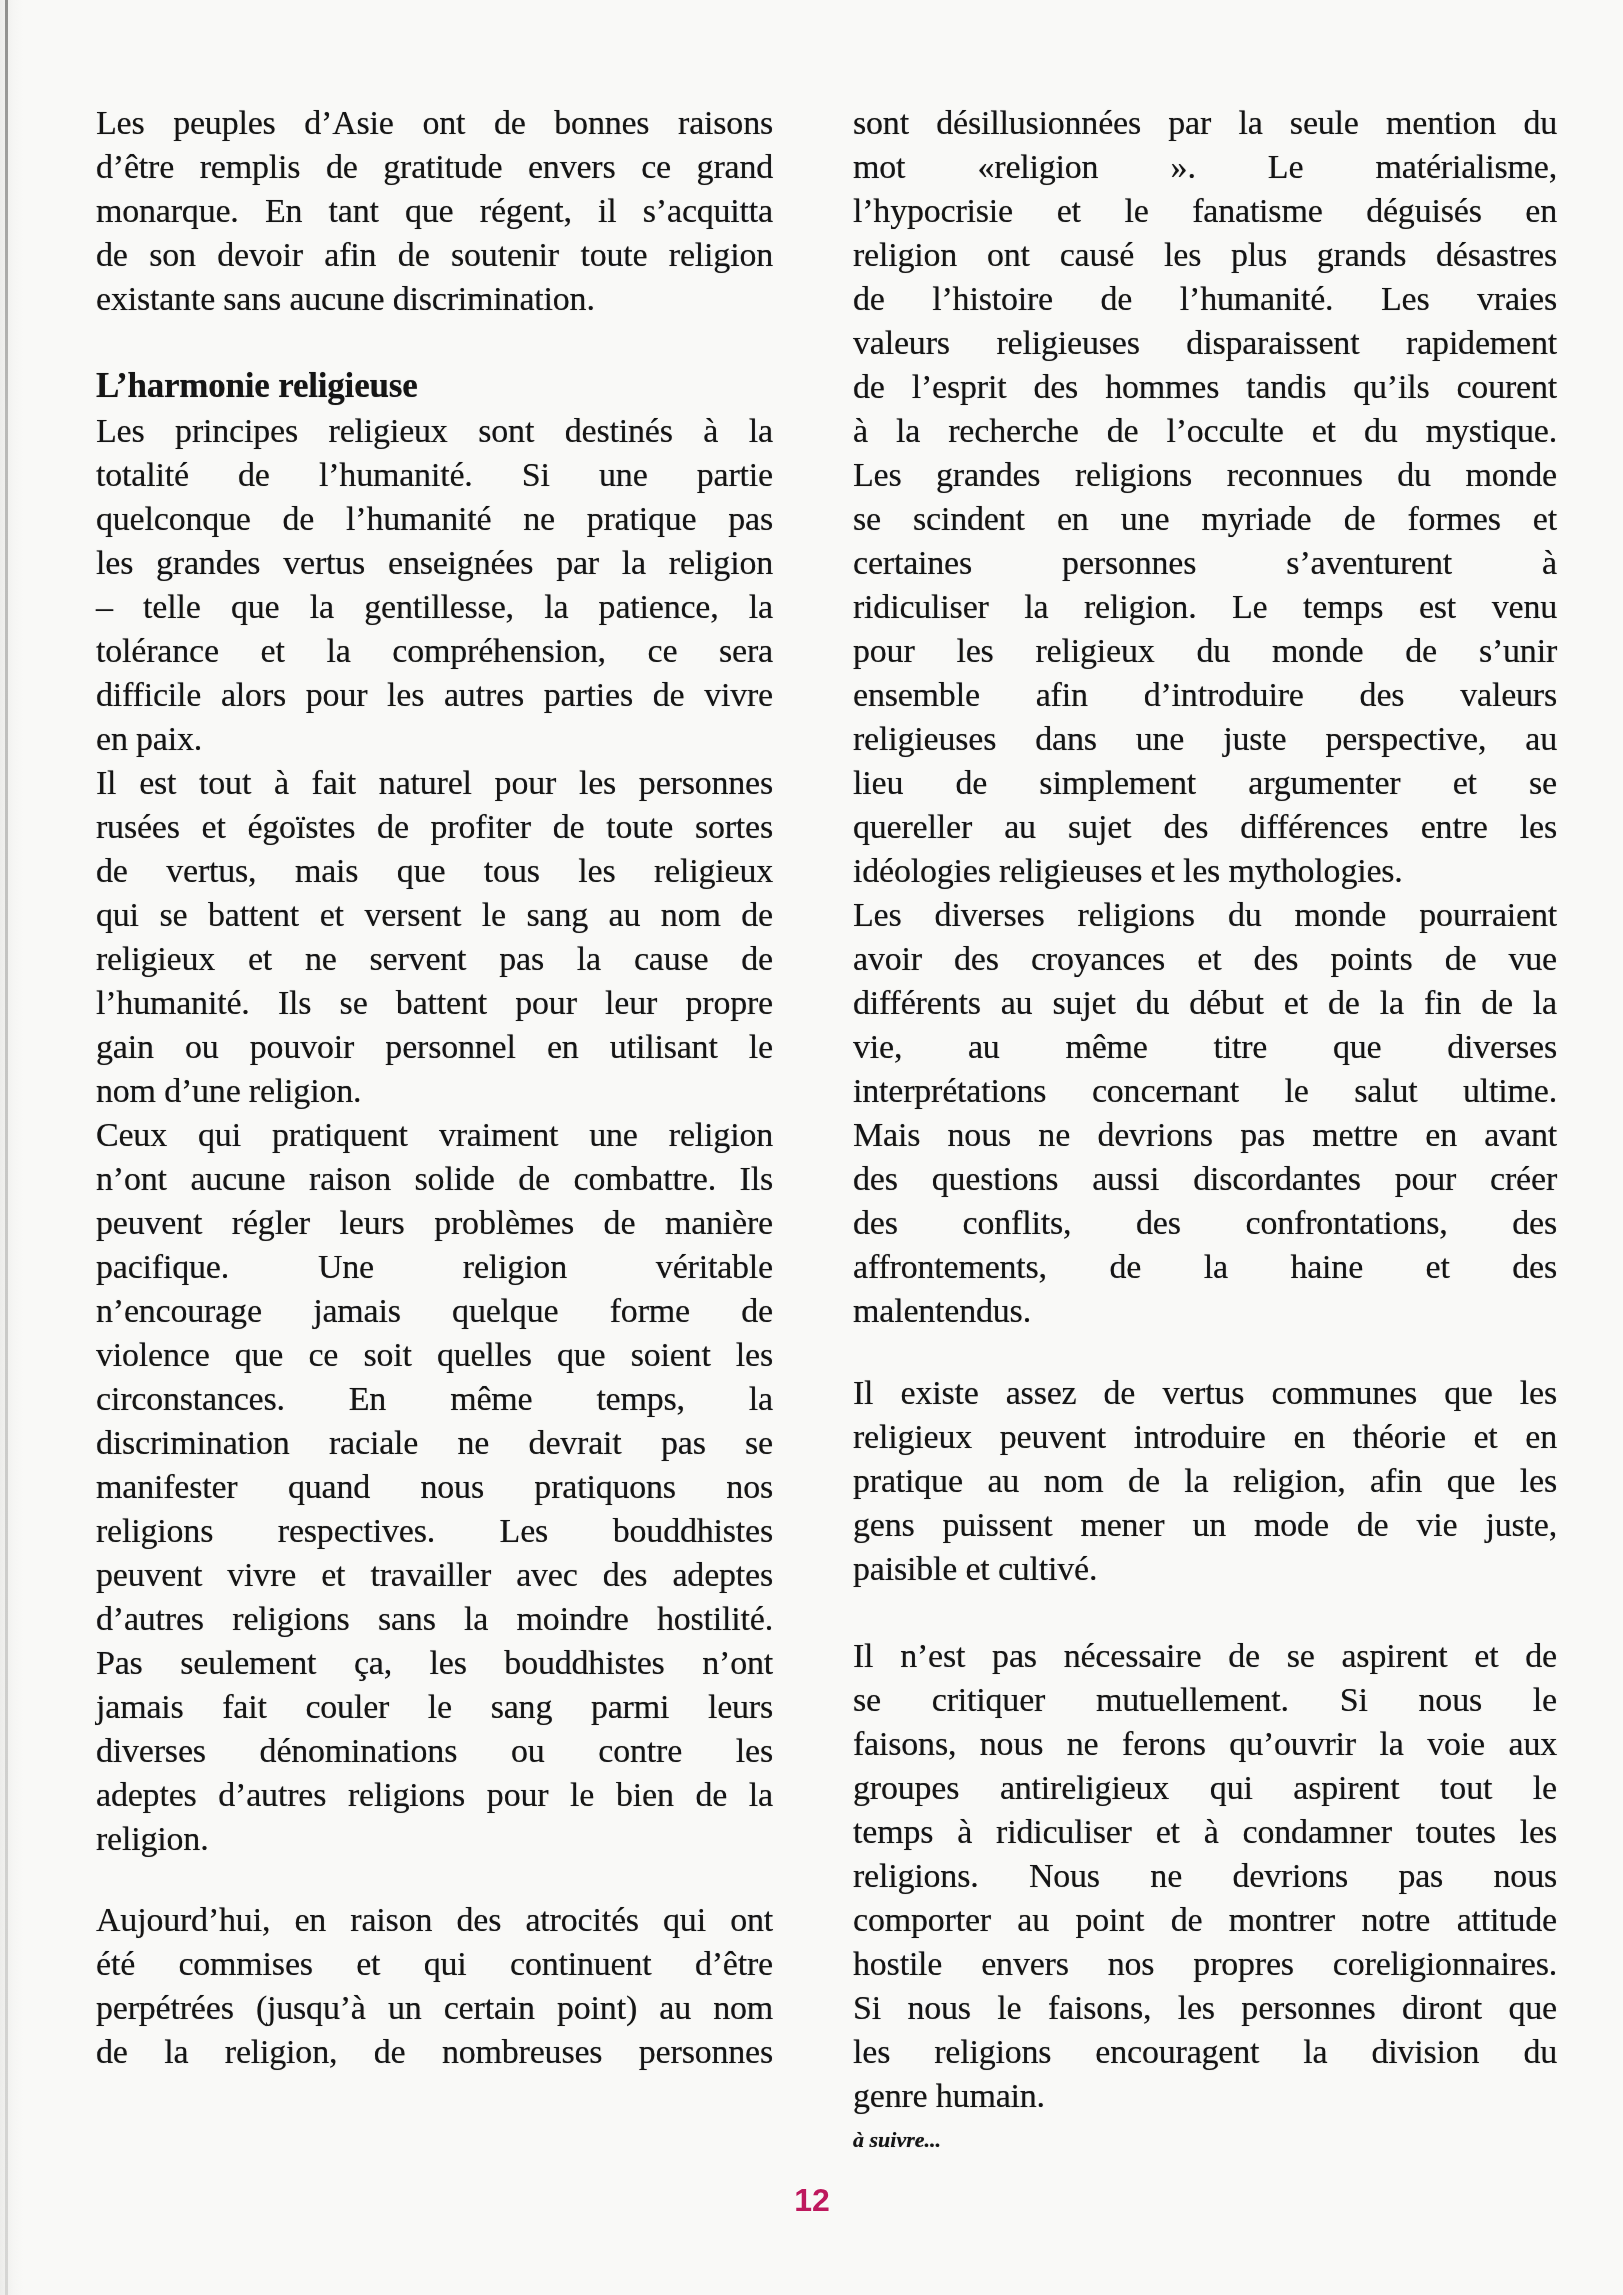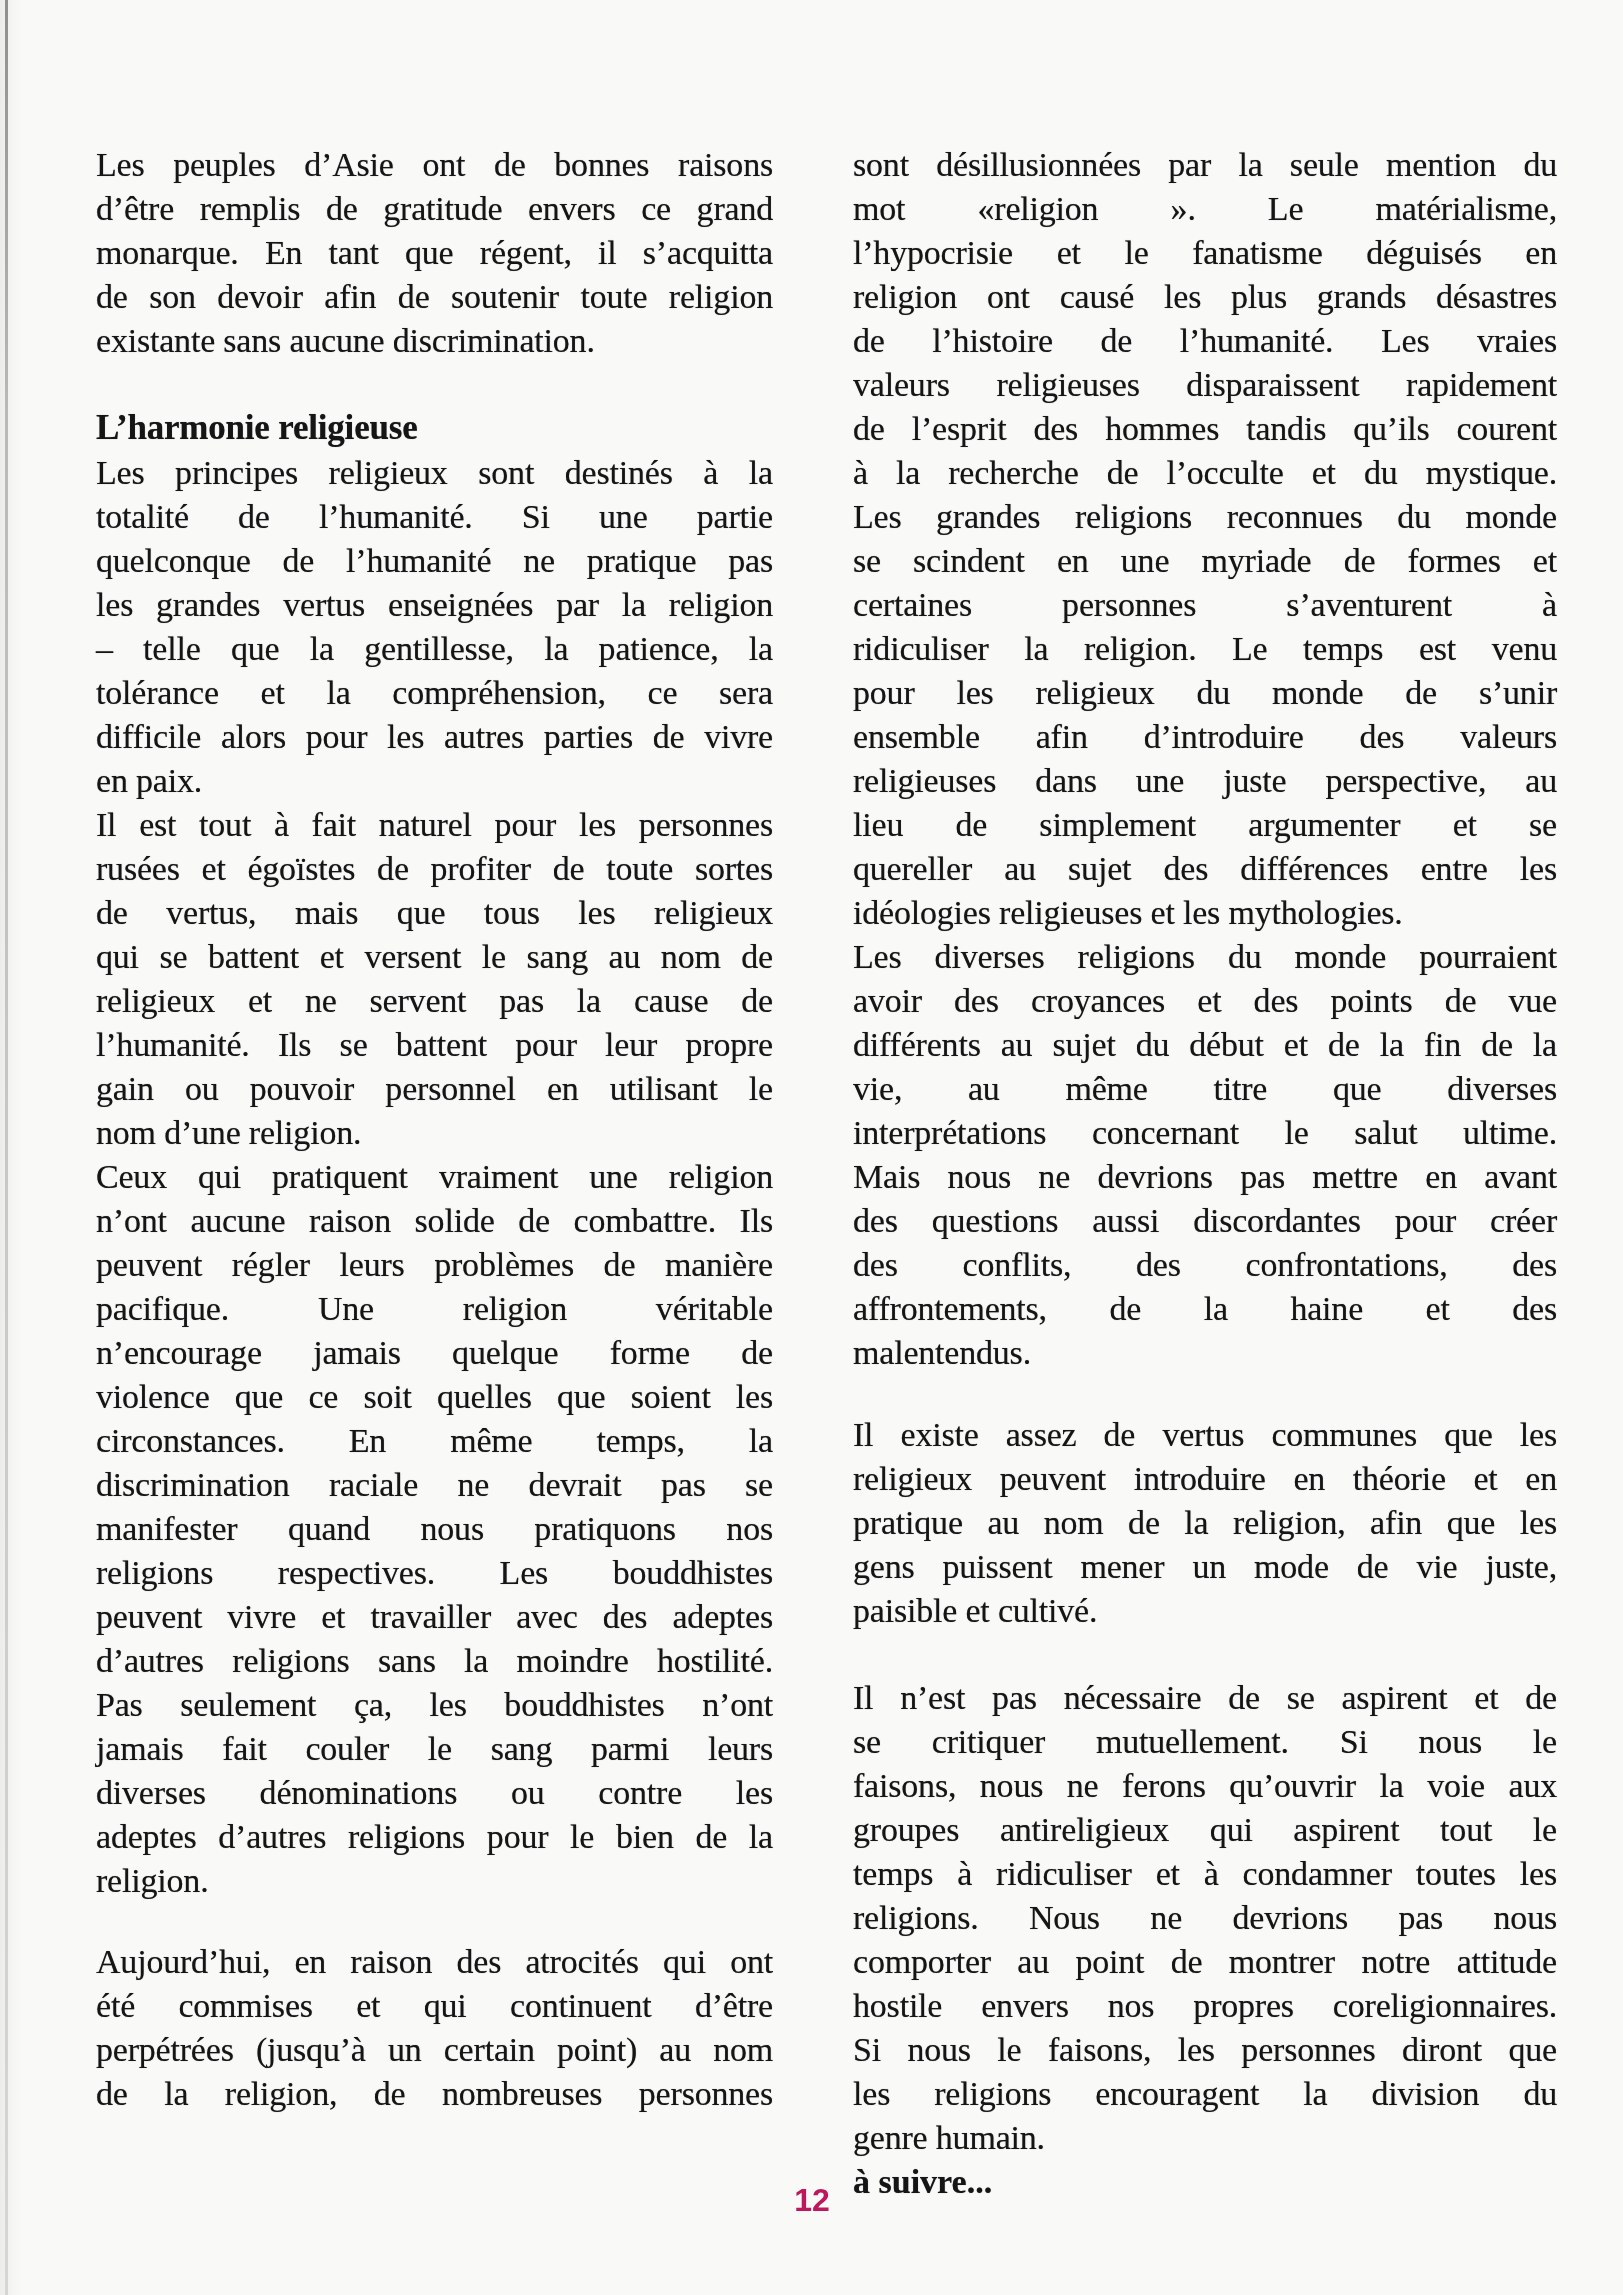--- a/index.html
+++ b/index.html
@@ -20,21 +20,20 @@
   .scan-edge::before {
     content: ""; position: absolute; left: 5.4px; top: 0; width: 2.3px; height: 100%;
     background: linear-gradient(to bottom, #8f8f8d 0%, #b9b9b7 18%, #c9c9c7 55%, #d6d6d4 100%);
   }
   .columns {
     position: relative;
     display: flex;
     padding: 101px 67px 0 96px;
     gap: 80px;
     box-sizing: border-box;
-    margin-top: 42px;
   }
   .column { flex: 0 0 auto; }
   .col0 { width: 677px; }
   .col1 { width: 704px; }
   .para { margin: 0; }
   .line {
     height: 44px; line-height: 44px;
     font-size: 34px;
     letter-spacing: -0.2px;
     text-align: justify;
@@ -44,21 +43,21 @@
   }
   .line.end { text-align-last: left; }
   .heading {
     height: 47px; line-height: 47px;
     font-size: 35px; font-weight: bold;
     letter-spacing: -0.2px;
     text-shadow: 0 0 0.8px rgba(10,10,10,0.55);
   }
   .sig {
     height: 44px; line-height: 44px;
-    font-size: 34px; font-weight: bold; 
+    font-size: 22px; font-weight: bold; font-style: italic;
     text-shadow: 0 0 0.8px rgba(10,10,10,0.55);
   }
   .gap { height: 40px; }
   .page-number {
     position: absolute; left: 0; right: 0; top: 2182px;
     text-align: center;
     font-family: "Liberation Sans", "DejaVu Sans", sans-serif;
     font-weight: bold; font-size: 32px; color: #be185d;
   }
 </style>

